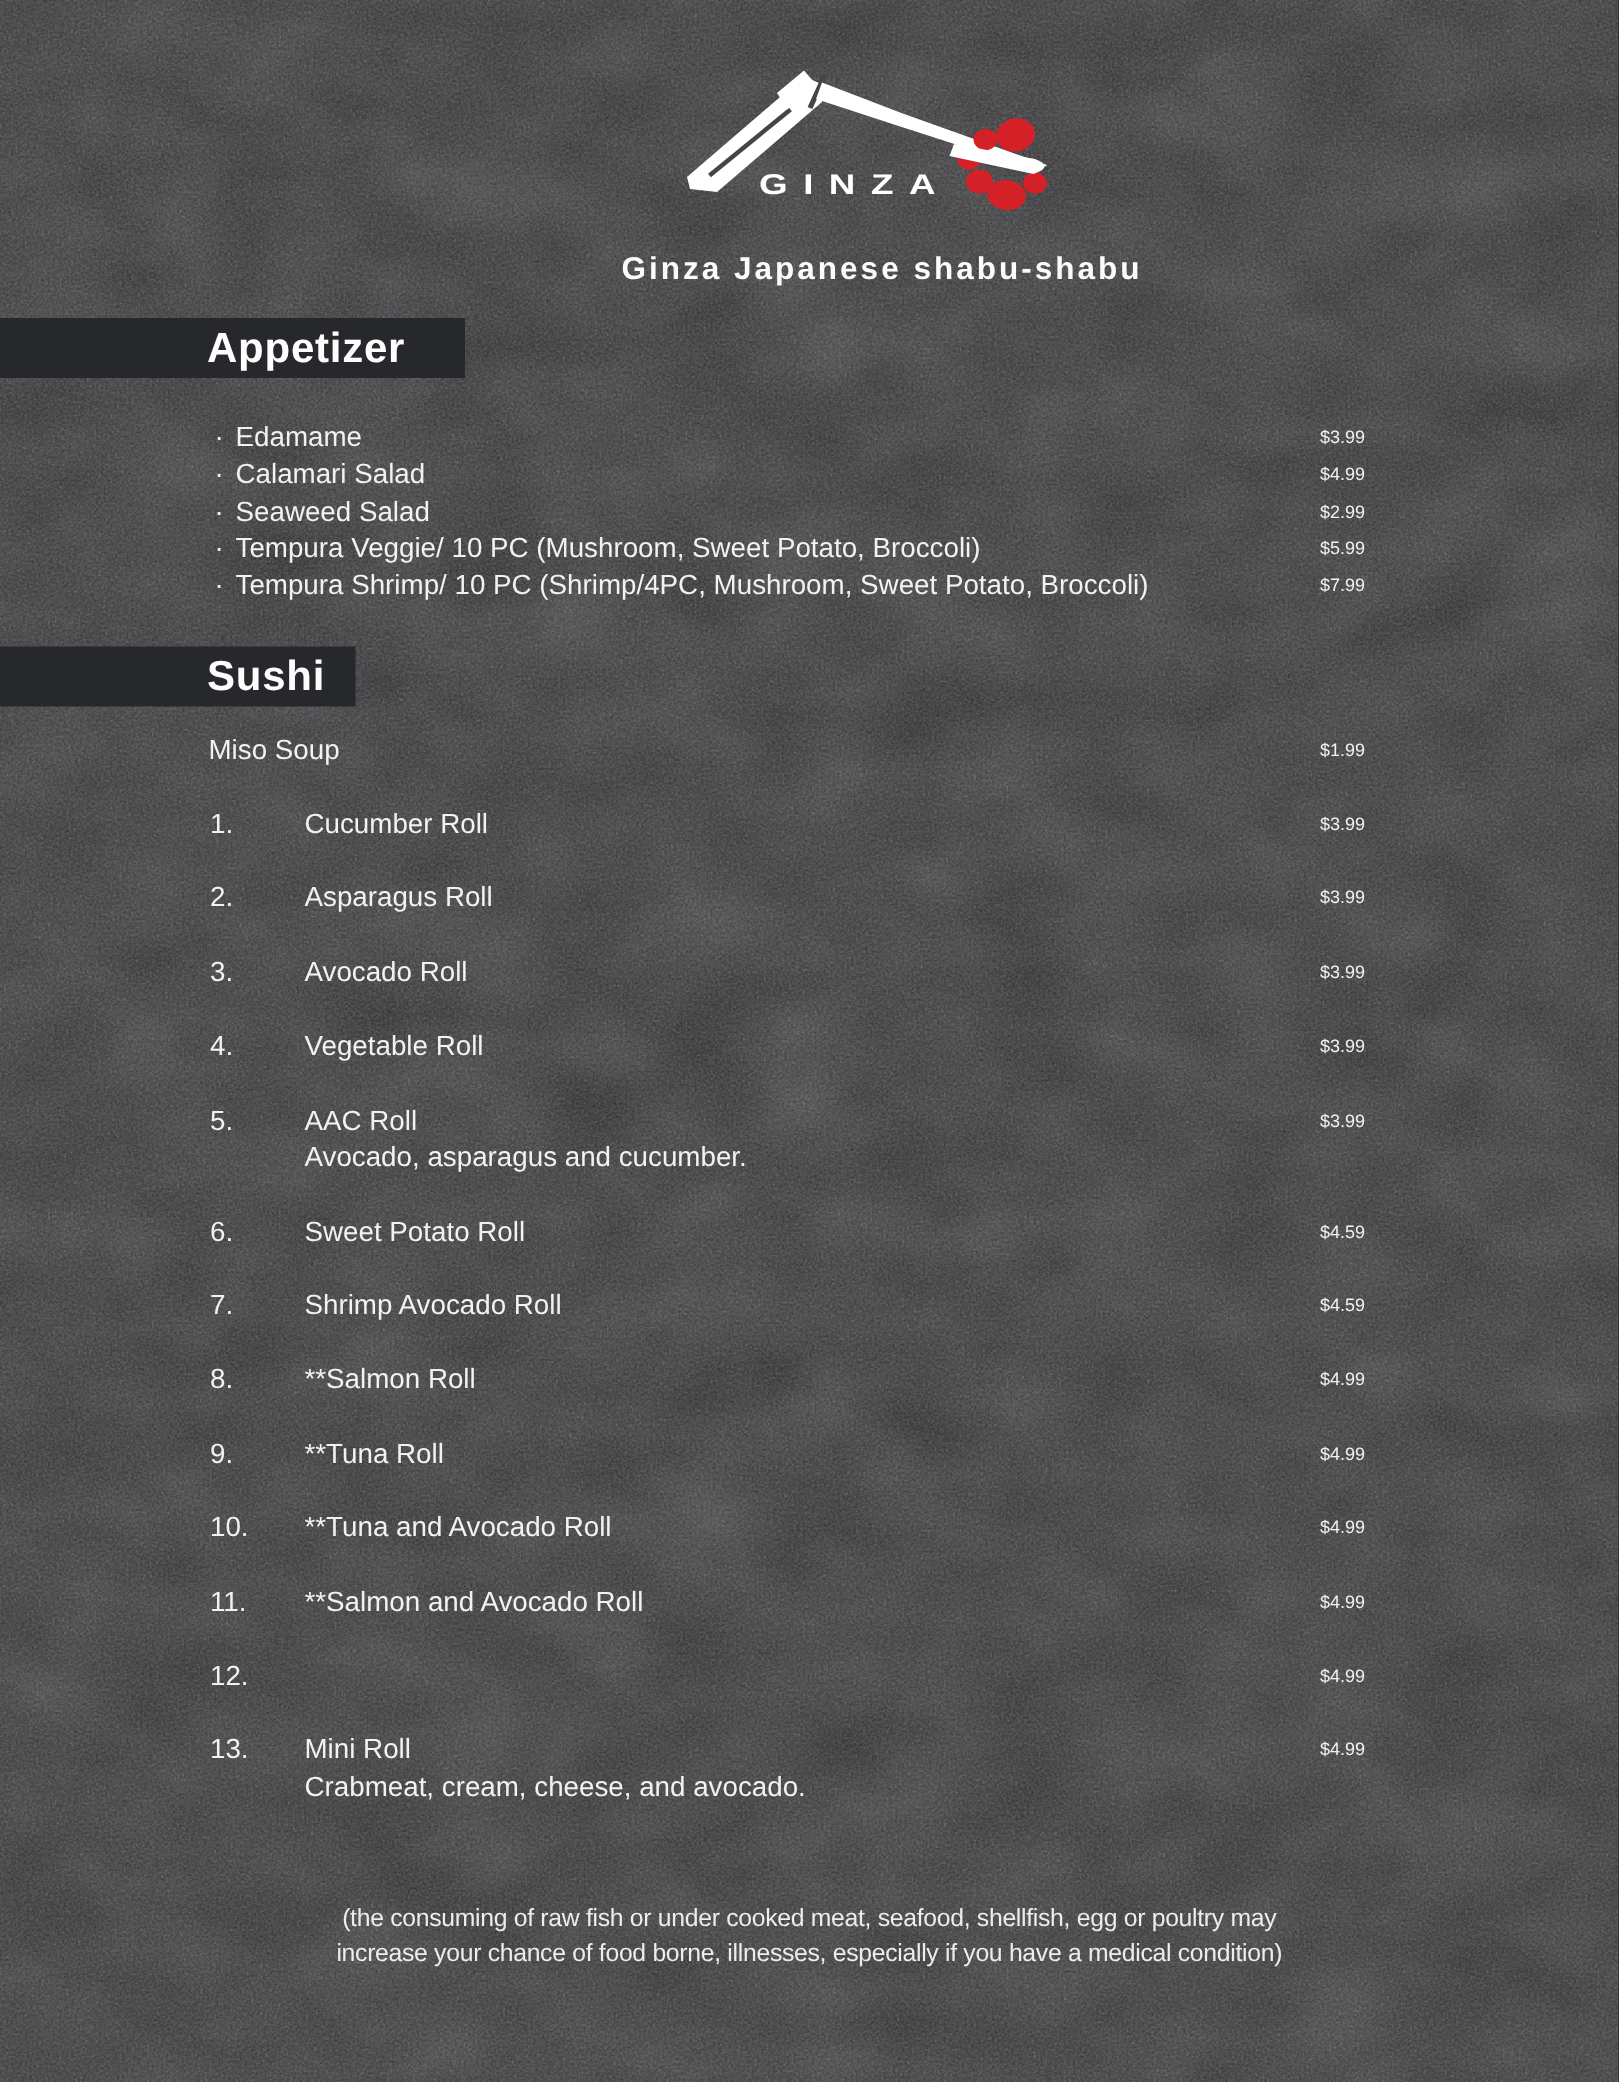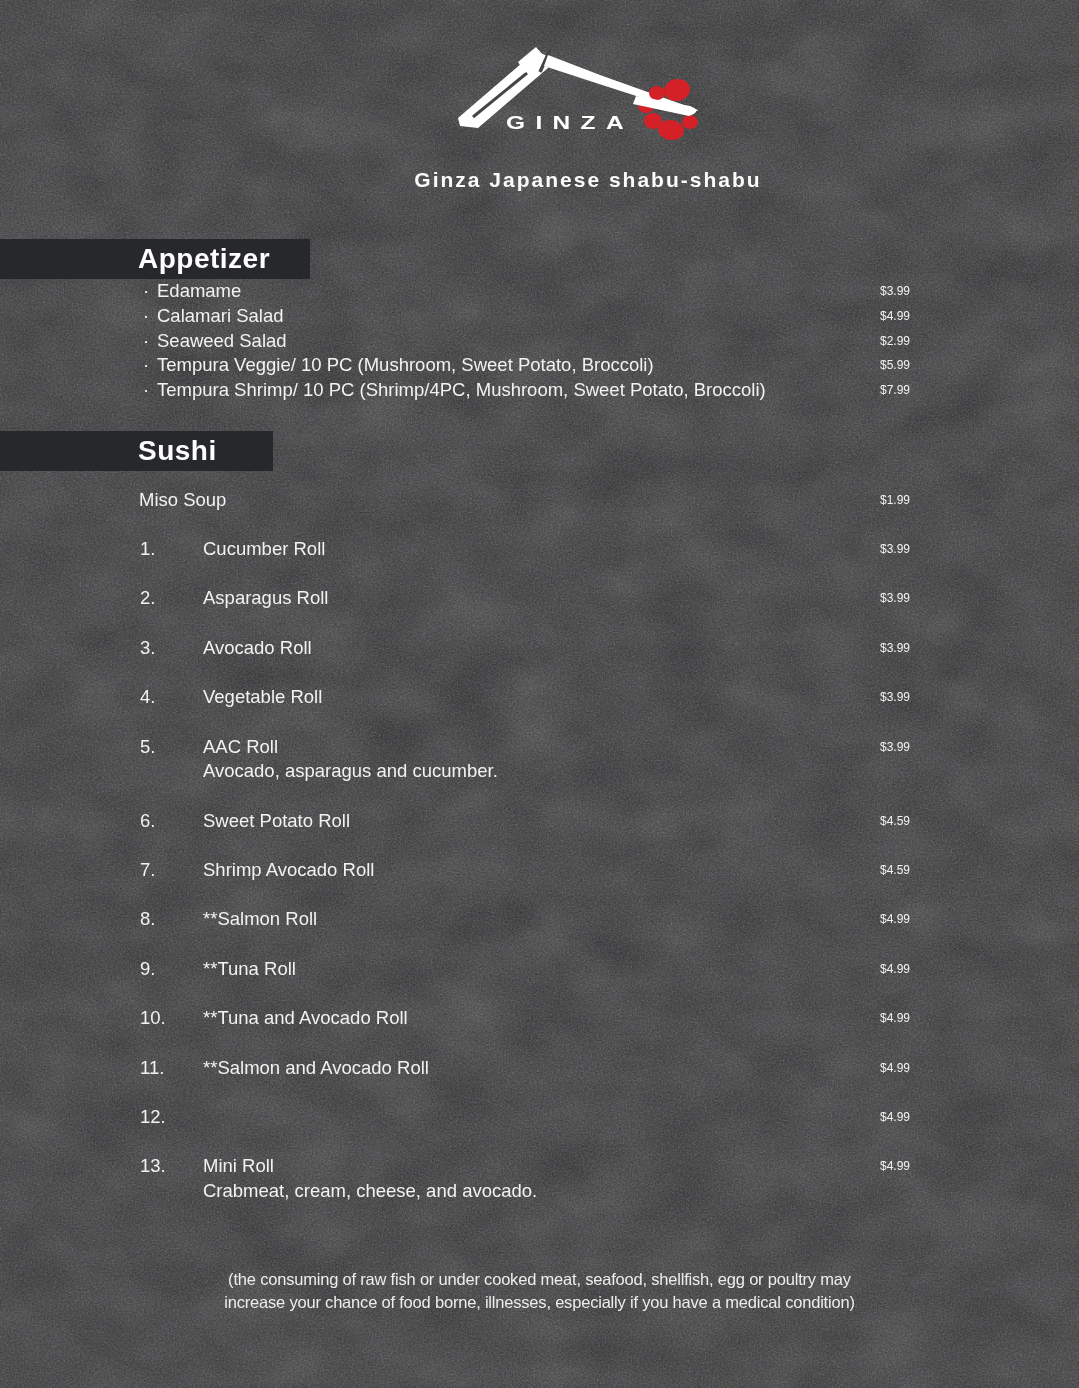--- a/index.html
+++ b/index.html
@@ -17,22 +17,22 @@
     font-size:21px; font-weight:bold; letter-spacing:2px; color:#fbfbfb;
     white-space:nowrap;
   }
 
   .band { position:absolute; left:0; height:40px; background:#26282b; }
   .band span {
     position:absolute; left:138px; top:0; line-height:40px;
     font-size:28px; font-weight:bold; color:#fdfdfd; letter-spacing:0.5px;
     white-space:nowrap;
   }
-  .band-appetizer { top:212px; width:310px;margin-top:27px; }
-  .band-sushi     { top:431px; width:273px;text-align:center; }
+  .band-appetizer { top:212px; width:310px; }
+  .band-sushi     { top:431px; width:237px;text-align:center; }
 
   .price { position:absolute; left:880px; top:0; font-size:12px; }
 
   .app-list { position:absolute; left:0; top:279px; width:1079px; }
   .app-row { position:relative; height:24.8px; line-height:24.8px; font-size:18.5px; }
   .app-row .bullet   { position:absolute; left:143px; top:0; }
   .app-row .app-name { position:absolute; left:157px; top:0; white-space:nowrap; }
   .app-row .price    { line-height:24.8px; }
 
   .miso-row { position:absolute; left:0; top:488px; width:1079px; height:24.7px;

